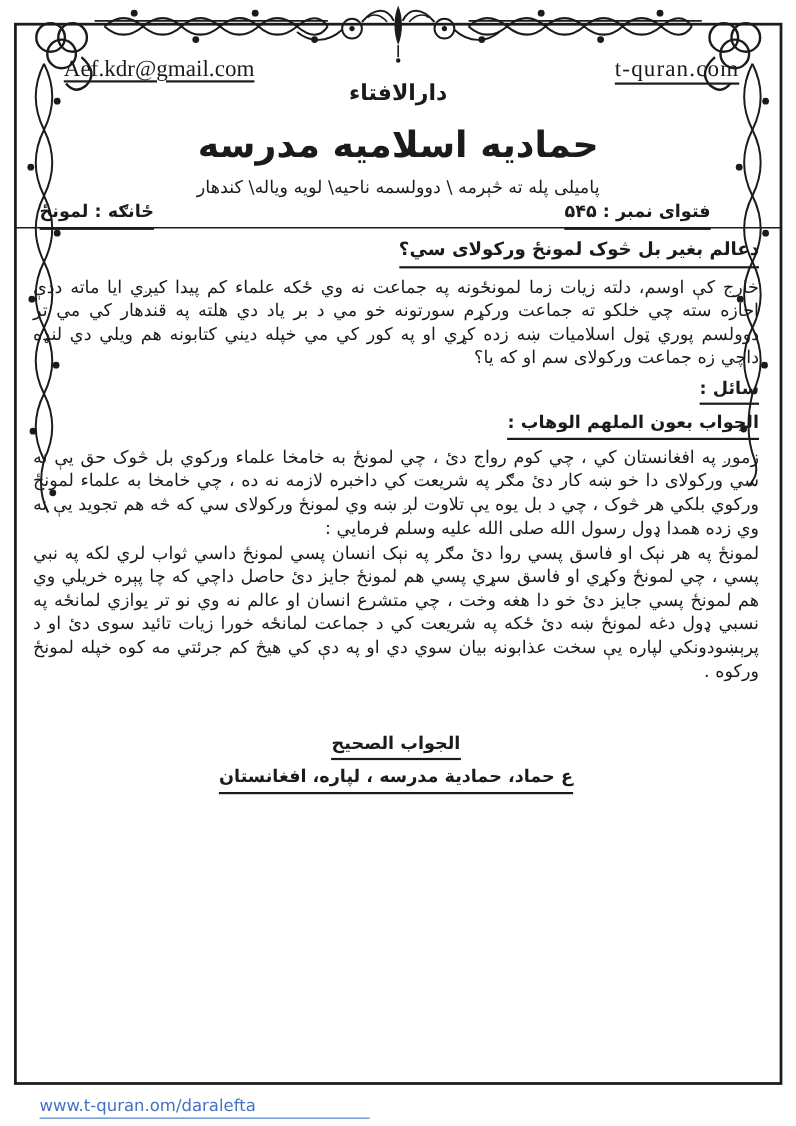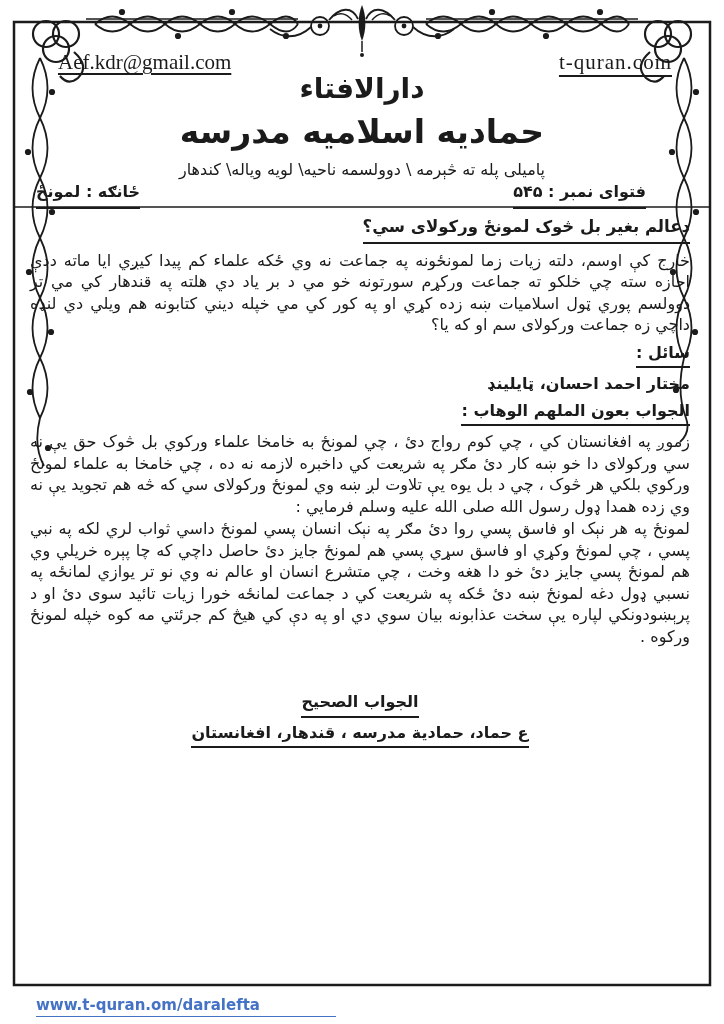--- a/index.html
+++ b/index.html
@@ -23,21 +23,21 @@
     text-decoration: underline; text-underline-offset: 4px;
   }
   .website {
     position: absolute; top: 50px; right: 52px;
     direction: ltr; font-family: Liberation Serif, serif;
     font-size: 21px; letter-spacing: 1px; color: var(--ink);
     text-decoration: underline; text-underline-offset: 6px;
   }
   .title-small {
     position: absolute; top: 72px; left: 0; width: 100%;
-    text-align: center; font-size: 28px; font-weight: bold;
+    text-align: center; font-size: 20px; font-weight: bold;
   }
   .title-main {
     position: absolute; top: 112px; left: 0; width: 100%;
     text-align: center; font-size: 33px; font-weight: bold;
   }
   .address {
     position: absolute; top: 160px; left: 0; width: 100%;
     text-align: center; font-size: 16px;
   }
   .fatwa-no {
@@ -79,21 +79,21 @@
   .sig-line1, .sig-line2 {
     display: inline-block; font-weight: bold;
     border-bottom: 2px solid var(--ink); padding-bottom: 3px;
   }
   .sig-line1 { margin-bottom: 4px; text-align: center; }
 
   
   .footer-url {
     position: absolute; top: 996px; left: 36px; width: 300px;
     direction: ltr; font-size: 15px; color: var(--link-blue);
-    border-bottom: 1px solid var(--link-blue); padding-bottom: 2px; font-weight: bold;
+    border-bottom: 1px solid var(--link-blue); padding-bottom: 2px;
   }
   .footer-org {
     position: absolute; top: 996px; right: 26px;
     direction: rtl; font-size: 14px; color: var(--link-blue);
     border-bottom: 1px solid var(--link-blue); padding-bottom: 3px;
   }
 </style>
 </head>
 <body>
 
@@ -193,27 +193,26 @@
   <div class="category">ځانګه : لمونځ</div>
 
   <div class="doc-body">
     <div>
       <span class="q-heading">دعالم بغیر بل څوک لمونځ ورکولای سي؟</span>
     </div>
     <div class="just">خارج کې اوسم، دلته زیات زما لمونځونه په جماعت نه وي ځکه علماء کم پیدا کیږي ایا ماته ددې اجازه سته چي خلکو ته جماعت ورکړم سورتونه خو مي د بر یاد دي هلته په قندهار کي مي تر دوولسم پوري ټول اسلامیات ښه زده کړي او په کور کي مي خپله دیني کتابونه هم ویلي دي لنډه داچي زه جماعت ورکولای سم او که یا؟</div>
     <div>
       <span class="asker-label">سائل :</span>
     </div>
-    <div class="asker-name">مختار احمد احسان، ټایلینډ</div>
     <div>
       <span class="a-heading">الجواب بعون الملهم الوهاب :</span>
     </div>
     <div class="just">زموږ په افغانستان کي ، چي کوم رواج دئ ، چي لمونځ به خامخا علماء ورکوي بل څوک حق یې نه سي ورکولای دا خو ښه کار دئ مګر په شریعت کي داخبره لازمه نه ده ، چي خامخا به علماء لمونځ ورکوي بلکي هر څوک ، چي د بل یوه یې تلاوت لږ ښه وي لمونځ ورکولای سي که څه هم تجوید یې نه وي زده همدا ډول رسول الله صلی الله علیه وسلم فرمایي :</div>
     <div class="just a-para2">لمونځ په هر نېک او فاسق پسي روا دئ مګر په نېک انسان پسي لمونځ داسي ثواب لري لکه په نبي پسي ، چي لمونځ وکړي او فاسق سړي پسي هم لمونځ جایز دئ حاصل داچي که چا پېره خریلي وي هم لمونځ پسي جایز دئ خو دا هغه وخت ، چي متشرع انسان او عالم نه وي نو تر یوازي لمانځه په نسبي ډول دغه لمونځ ښه دئ ځکه په شریعت کي د جماعت لمانځه خورا زیات تائید سوی دئ او د پرېښودونکي لپاره یې سخت عذابونه بیان سوي دي او په دې کي هیڅ کم جرئتي مه کوه خپله لمونځ ورکوه .</div>
 
     <div class="signature">
       <div><span class="sig-line1">الجواب الصحيح</span></div>
-      <div><span class="sig-line2">ع حماد، حمادية مدرسه ، قندهار، افغانستان</span></div>
+      <div><span class="sig-line2">ع حماد، حمادية مدرسه ، لپاره، افغانستان</span></div>
     </div>
   </div>
 
   <div class="footer-url">www.t-quran.om/daralefta</div>
 </div>
 
 </body></html>

